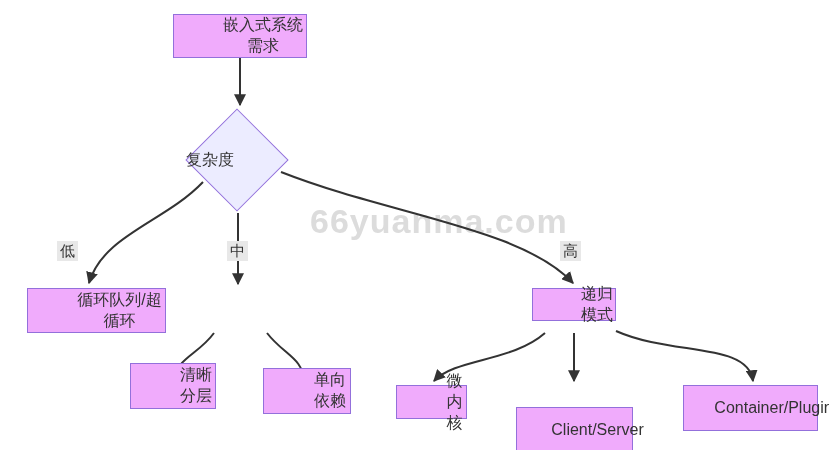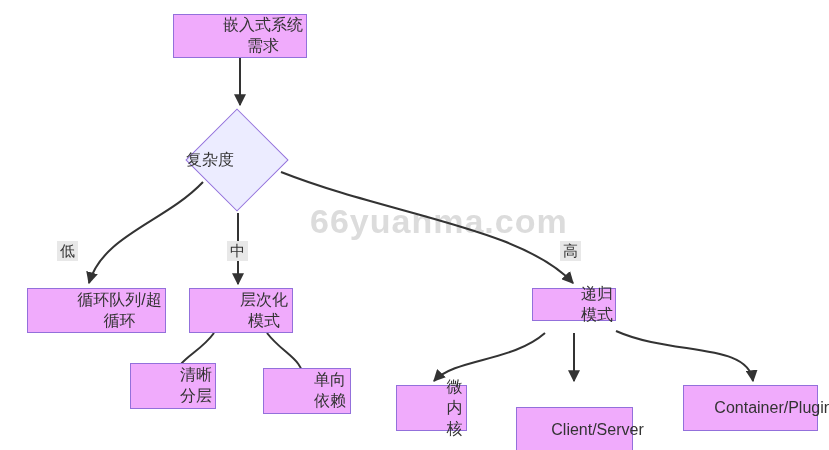--- a/index.html
+++ b/index.html
@@ -32,21 +32,21 @@
     padding:1px 3px;line-height:18px;
   }
   
   .n-root{left:173px;top:14px;width:134px;height:44px;}
   .n-decision{left:186px;top:109px;width:102px;height:102px;}
   .n-low{left:1px;top:288px;width:139px;height:45px;margin-left:26px;}
   .n-mid{left:189px;top:288px;width:104px;height:45px;}
   .n-high{left:532px;top:288px;width:84px;height:33px;}
   .n-clear{left:130px;top:363px;width:86px;height:46px;}
   .n-oneway{left:263px;top:368px;width:88px;height:46px;}
-  .n-micro{left:396px;top:385px;width:71px;height:46px;}
+  .n-micro{left:396px;top:385px;width:71px;height:34px;}
   .n-cs{left:516px;top:407px;width:117px;height:46px;}
   .n-cp{left:683px;top:385px;width:135px;height:46px;}
   .l-low{left:57px;top:241px;}
   .l-mid{left:227px;top:241px;}
   .l-high{left:560px;top:241px;}
 </style>
 </head>
 <body>
 
 <div class="canvas">
@@ -77,21 +77,20 @@
   <div class="edge-label l-high">高</div>
 
   <div class="node n-root">嵌入式系统需求</div>
 
   <div class="diamond n-decision">
     <div class="shape"></div>
     <span class="lbl">复杂度</span>
   </div>
 
   <div class="node n-low">循环队列/超循环</div>
-  <div class="node n-mid">层次化模式</div>
   <div class="node n-high">递归模式</div>
 
   <div class="node n-clear">清晰分层</div>
   <div class="node n-oneway">单向依赖</div>
   <div class="node n-micro">微内核</div>
   <div class="node n-cs">Client/Server</div>
   <div class="node n-cp">Container/Plugin</div>
 
 </div>
 

